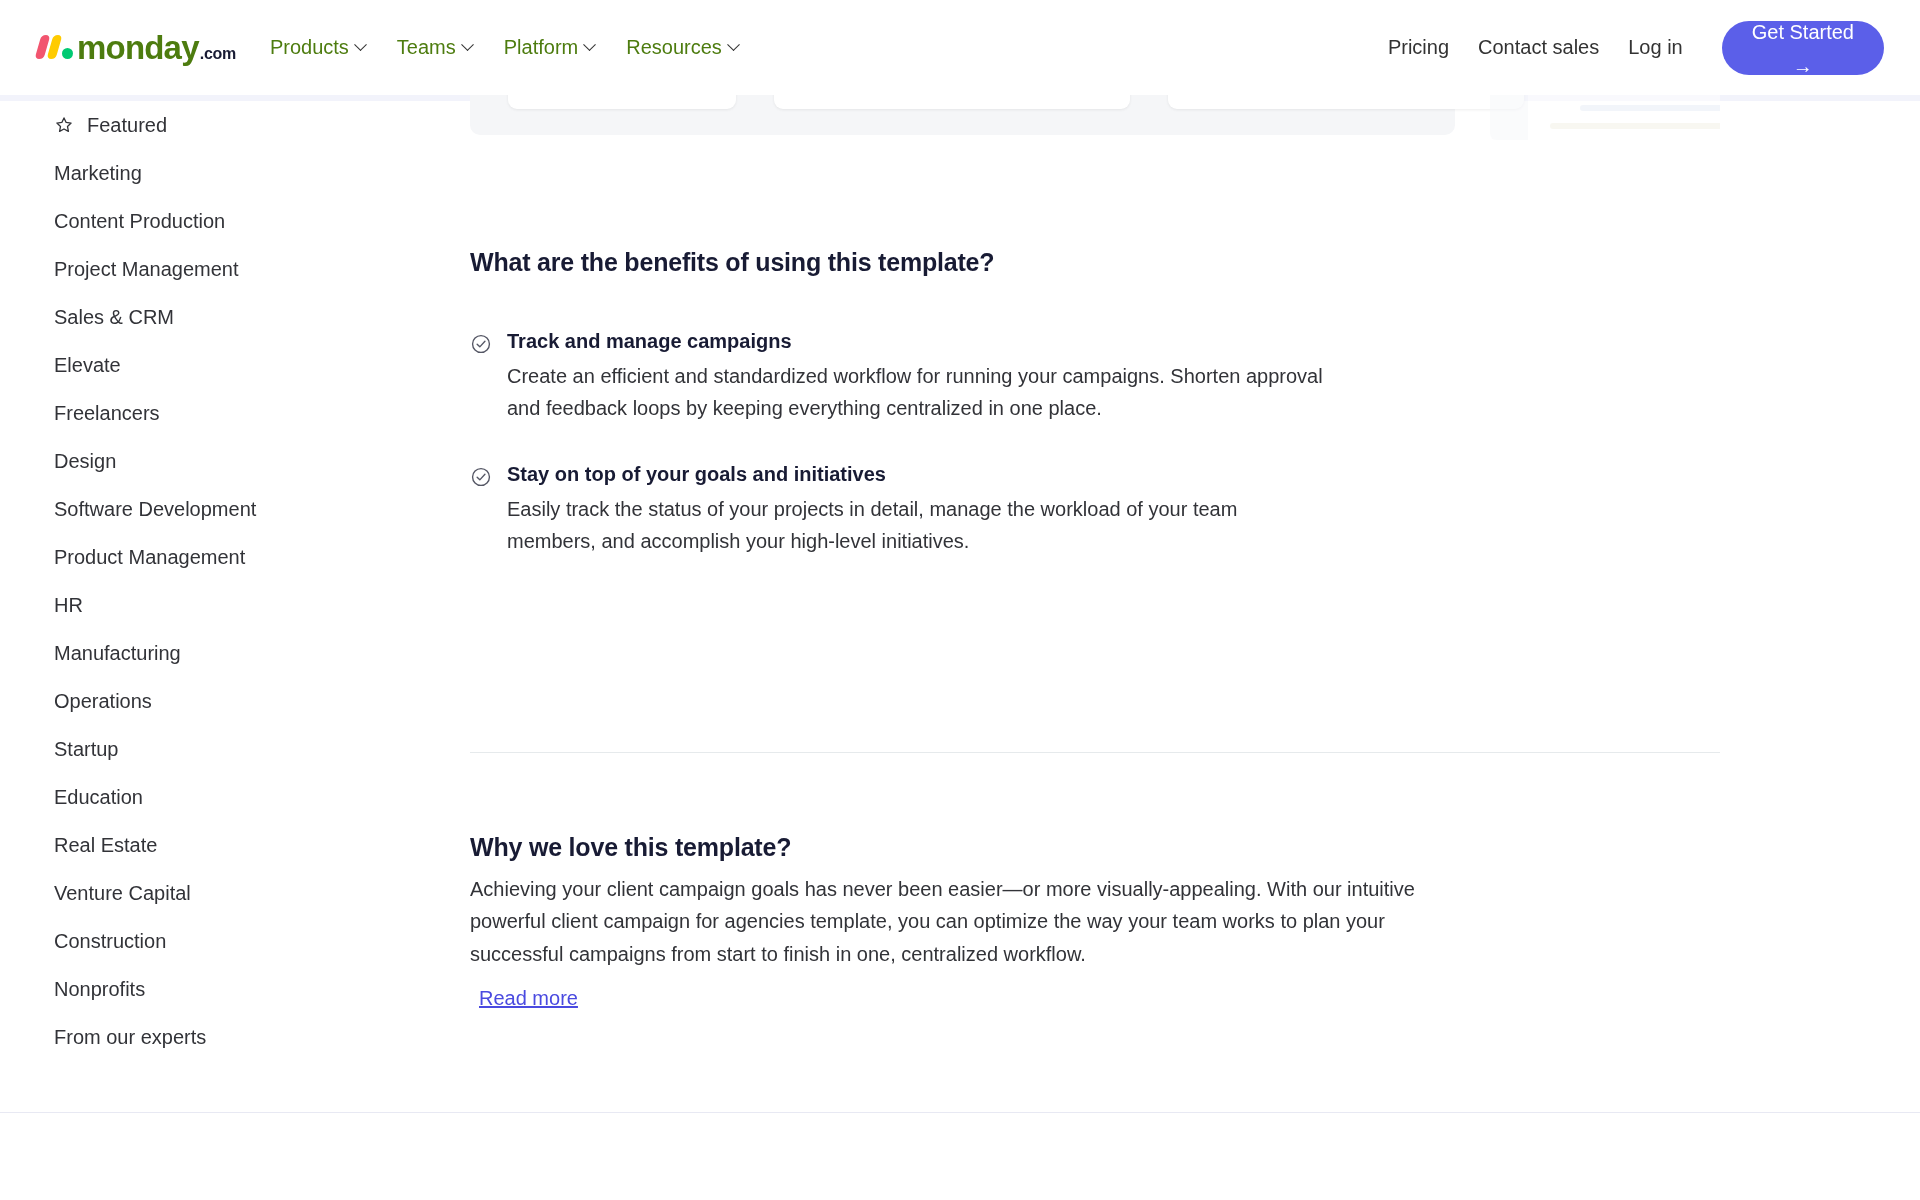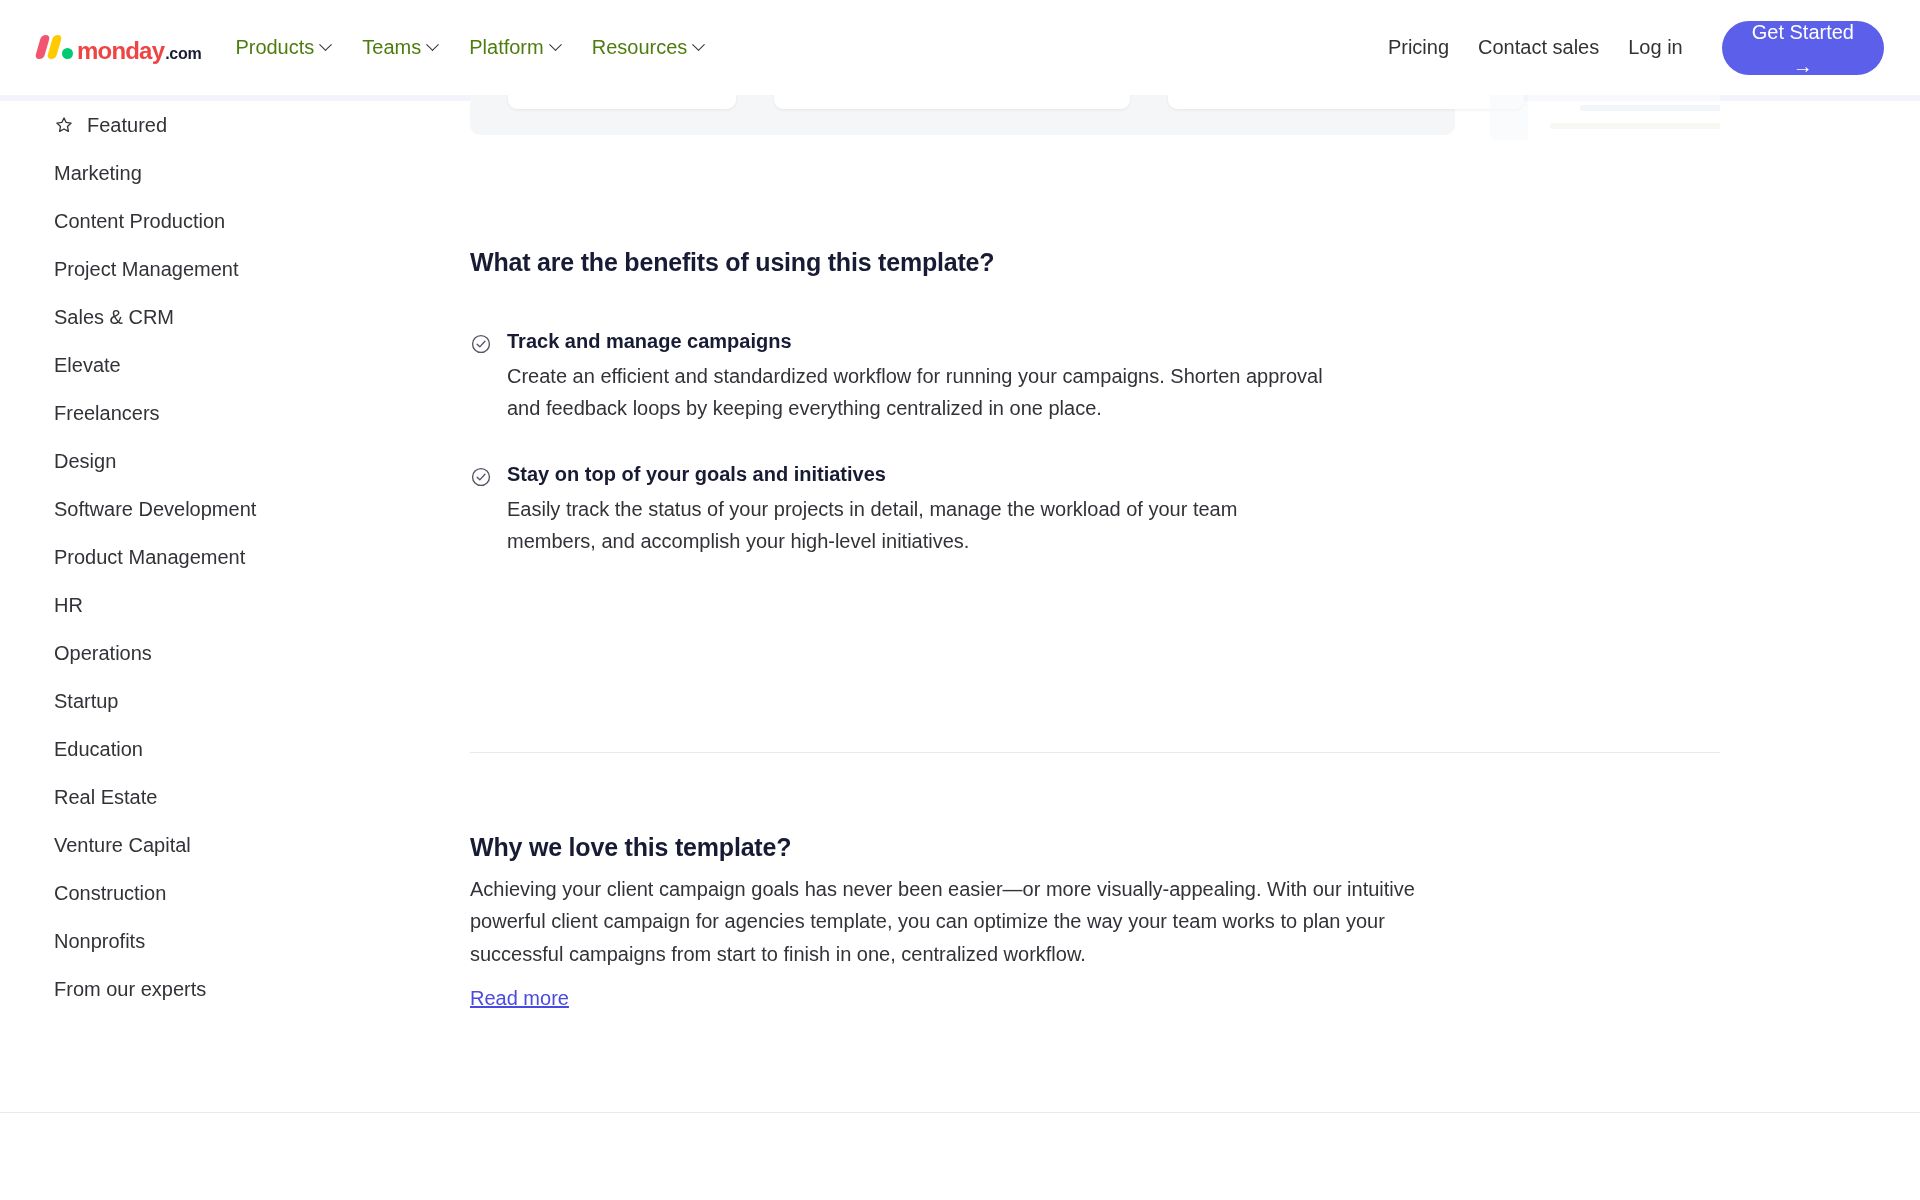--- a/index.html
+++ b/index.html
@@ -41,23 +41,23 @@
     position: absolute;
     display: block;
     border-radius: 6px;
     transform: skewX(-16deg);
   }
   .logo-mark i.s1 { left: 0px;  top: 2px; width: 9px; height: 24px; background: #f2556f; }
   .logo-mark i.s2 { left: 12px; top: 2px; width: 9px; height: 24px; background: #ffcb00; }
   .logo-mark i.s3 { left: 24px; top: 15px; width: 11px; height: 11px; border-radius: 50%; background: #00ca72; transform: none; }
 
   .logo-word {
-    font-size: 24px;
+    font-size: 33px;
     font-weight: bold;
-    color: #ef4444;
+    color: #4d7c0f;
     letter-spacing: -0.8px;
     line-height: 1;
   }
   .logo-tld {
     font-size: 16px;
     font-weight: bold;
     color: #181b34;
     letter-spacing: -0.3px;
     margin-left: 1px;
   }
@@ -372,20 +372,23 @@
       <span>Design</span>
     </div>
     <div class="side-item">
       <span>Software Development</span>
     </div>
     <div class="side-item">
       <span>Product Management</span>
     </div>
     <div class="side-item">
       <span>HR</span>
+    </div>
+    <div class="side-item">
+      <span>Manufacturing</span>
     </div>
     <div class="side-item">
       <span>Operations</span>
     </div>
     <div class="side-item">
       <span>Startup</span>
     </div>
     <div class="side-item">
       <span>Education</span>
     </div>
@@ -439,17 +442,17 @@
         </div>
       </div>
     </section>
 
     <div class="divider" style="position:absolute; top:657px; left:0;"></div>
 
     <h2 class="why-title" style="position:absolute; top:718px; left:0;margin-top:20px;">Why we love this template?</h2>
 
     <p class="why-text" style="position:absolute; top:778px; left:0;">Achieving your client campaign goals has never been easier—or more visually-appealing. With our intuitive powerful client campaign for agencies template, you can optimize the way your team works to plan your successful campaigns from start to finish in one, centralized workflow.</p>
 
-    <a class="read-more" style="position:absolute; top:892px; left:0;">Read more</a>
+    <a class="read-more" style="position:absolute; top:892px; left:9px;">Read more</a>
   </main>
 
   <div class="bottom-divider"></div>
 </div>
 
 </body></html>

